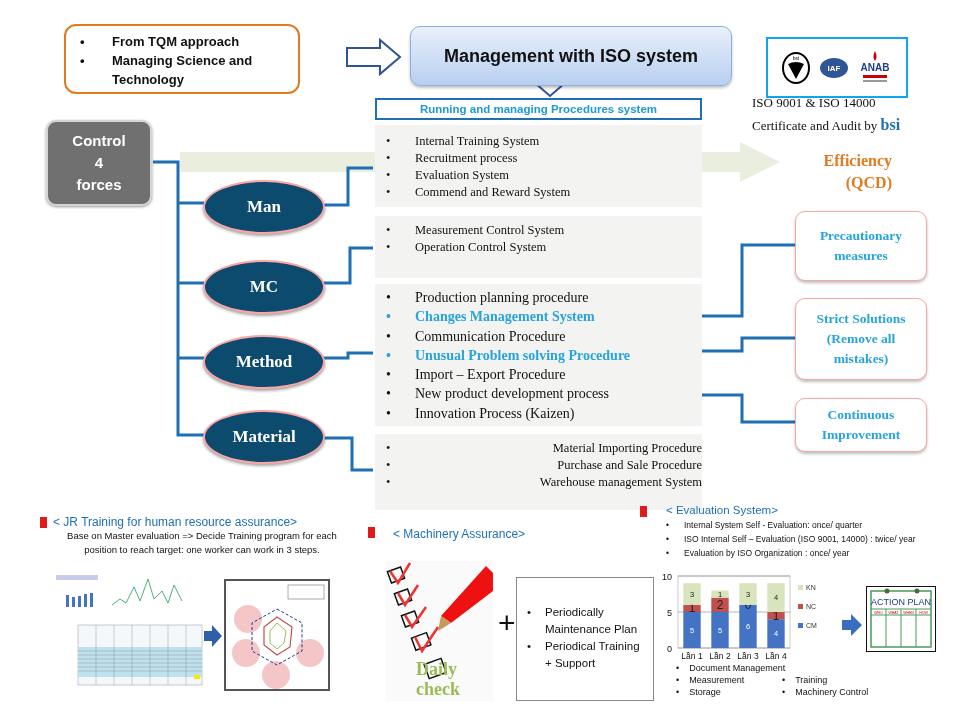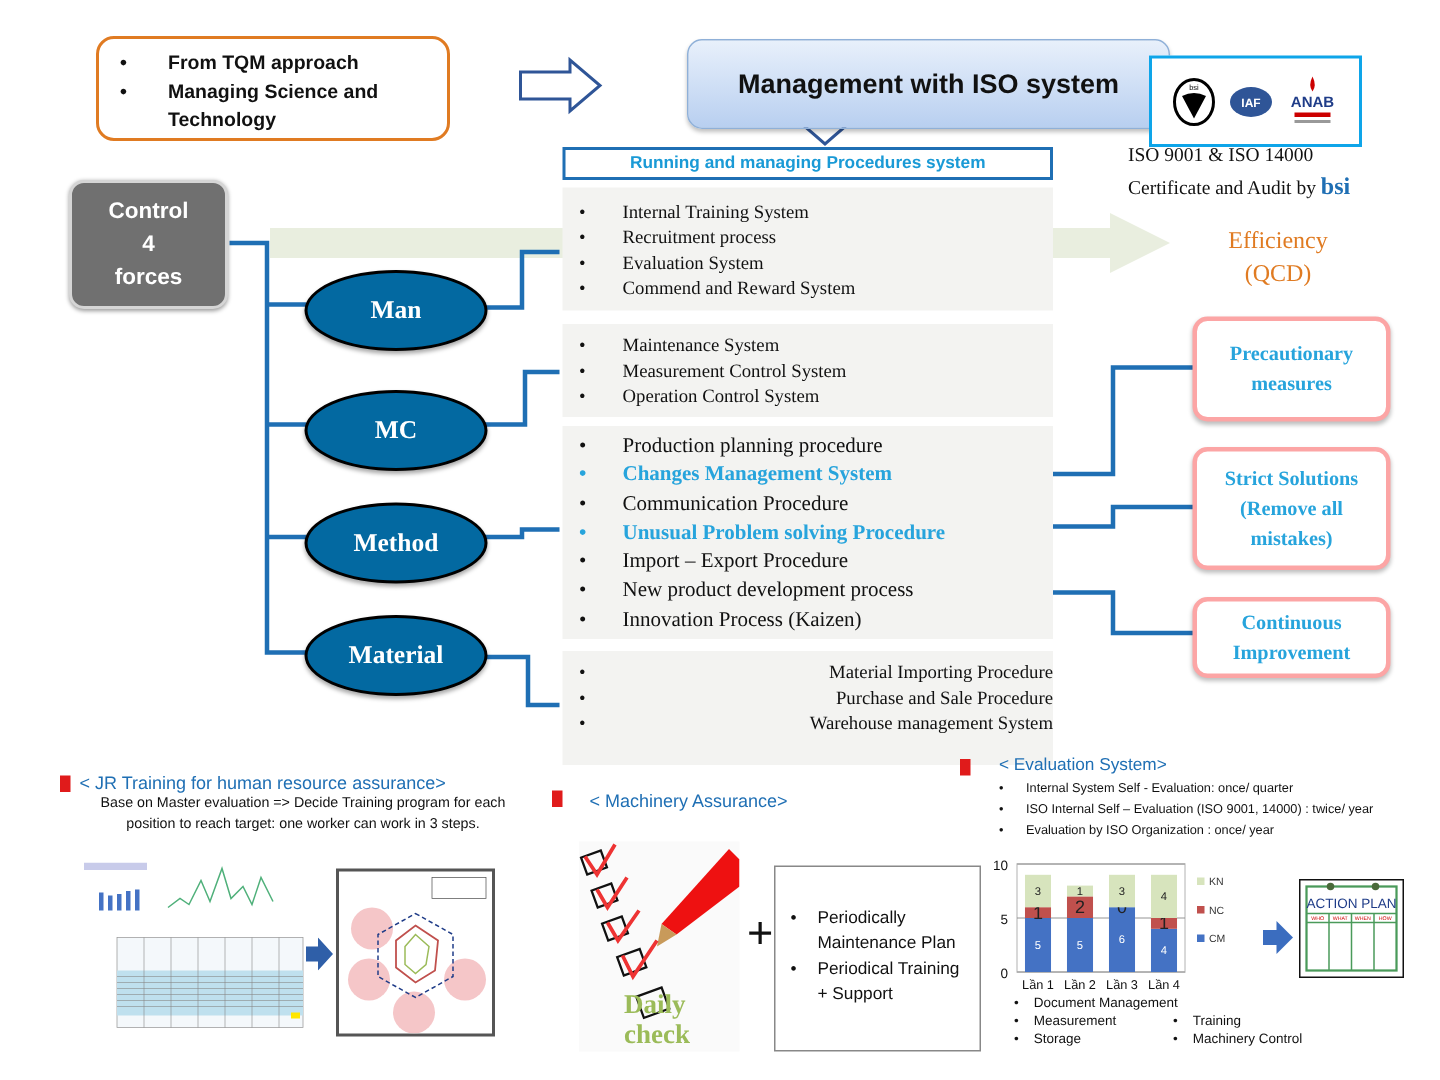--- a/index.html
+++ b/index.html
@@ -6,44 +6,44 @@
   body{width:960px;height:720px;position:relative;overflow:hidden;font-family:"Liberation Sans",sans-serif;}
   .abs{position:absolute;}
   .serif{font-family:"Liberation Serif",serif;}
 
   
   .origin-box{left:64px;top:24px;width:236px;height:70px;border:2px solid #e07b22;border-radius:12px;background:#fff;box-sizing:border-box;padding:6px 10px 0 14px;}
   .origin-box ul{margin:0;padding:0;list-style:none;}
   .origin-box li{font-weight:bold;font-size:13px;line-height:19px;color:#111;position:relative;padding-left:32px;}
   .origin-box li:before{content:"•";position:absolute;left:0;top:0;}
 
-  .header-box{left:410px;top:26px;width:320px;height:58px;border-radius:10px;border:1px solid #8fb0d8;background:linear-gradient(#e8f0fb,#b8cff0);box-shadow:0 2px 3px rgba(0,0,0,.25);display:flex;align-items:center;justify-content:center;font-weight:bold;font-size:18px;color:#111;margin-left:48px;}
+  .header-box{left:410px;top:26px;width:320px;height:58px;border-radius:10px;border:1px solid #8fb0d8;background:linear-gradient(#e8f0fb,#b8cff0);box-shadow:0 2px 3px rgba(0,0,0,.25);display:flex;align-items:center;justify-content:center;font-weight:bold;font-size:18px;color:#111;}
 
   .proc-header{left:375px;top:98px;width:327px;height:22px;border:2px solid #1f6fb4;box-sizing:border-box;display:flex;align-items:center;justify-content:center;color:#1a9ad6;font-size:11.5px;font-weight:bold;background:#fff;}
 
   .cert-logos{left:766px;top:37px;width:138px;height:57px;border:2px solid #0ea5e9;background:#fff;display:flex;align-items:center;justify-content:center;gap:8px;}
   .cert-text{left:752px;top:92px;font-size:13px;line-height:22px;color:#111;}
   .cert-text .bsi{color:#1f6fb4;font-weight:bold;font-size:16px;}
 
   .control-box{left:46px;top:120px;width:106px;height:86px;border-radius:10px;background:#707070;border:2px solid #d5d5d5;box-shadow:0 1px 3px rgba(0,0,0,.4);display:flex;align-items:center;justify-content:center;text-align:center;color:#fff;font-weight:bold;font-size:15px;line-height:22px;}
 
-  .force{width:118px;height:50px;border-radius:50%;background:#0369a1;border:2px solid #000000;box-shadow:0 2px 3px rgba(0,0,0,.35);color:#fff;font-family:"Liberation Serif",serif;font-weight:bold;font-size:17px;display:flex;align-items:center;justify-content:center;}
+  .force{width:118px;height:50px;border-radius:50%;background:#0c4a6e;border:2px solid #fca5a5;box-shadow:0 2px 3px rgba(0,0,0,.35);color:#fff;font-family:"Liberation Serif",serif;font-weight:bold;font-size:17px;display:flex;align-items:center;justify-content:center;}
 
   .list-panel{background:#f3f3f1;}
   .list-panel ul{margin:0;padding:0;list-style:none;}
   .list-panel li{position:relative;padding-left:40px;font-family:"Liberation Serif",serif;color:#111;}
   .list-panel li:before{content:"•";position:absolute;left:11px;}
   .small li{font-size:12.5px;line-height:17px;}
   .big li{font-size:14px;line-height:19.3px;}
   .big li.hl{color:#27a4dc;font-weight:bold;}
   .big li.hl:before{color:#27a4dc;}
 
-  .efficiency{left:812px;top:150px;width:80px;text-align:center;color:#e07b22;font-family:"Liberation Serif",serif;font-weight:normal;font-size:16px;line-height:22px;}
-
-  .outcome{width:132px;border:3px solid #fca5a5;border-radius:10px;background:#fff;box-shadow:0 2px 3px rgba(0,0,0,.25);display:flex;align-items:center;justify-content:center;text-align:center;color:#27a4dc;font-family:"Liberation Serif",serif;font-weight:bold;font-size:13.5px;line-height:20px;box-sizing:border-box;}
+  .efficiency{left:812px;top:150px;width:80px;text-align:right;color:#e07b22;font-family:"Liberation Serif",serif;font-weight:bold;font-size:16px;line-height:22px;}
+
+  .outcome{width:132px;border:1px solid #fca5a5;border-radius:10px;background:#fff;box-shadow:0 2px 3px rgba(0,0,0,.25);display:flex;align-items:center;justify-content:center;text-align:center;color:#27a4dc;font-family:"Liberation Serif",serif;font-weight:bold;font-size:13.5px;line-height:20px;box-sizing:border-box;}
 
   .sect-title{color:#1f6fb4;font-size:12px;}
   .red-mark{width:7px;height:11px;background:#e01b1b;}
 
   .jr-desc{left:52px;top:529px;width:300px;text-align:center;font-size:9.5px;line-height:14px;color:#111;}
 
   .eval-list{left:664px;top:518px;font-size:8.5px;line-height:14px;color:#111;margin:0;padding:0;list-style:none;}
   .eval-list li{position:relative;padding-left:20px;}
   .eval-list li:before{content:"•";position:absolute;left:2px;}
 
@@ -128,21 +128,20 @@
 <div class="abs list-panel small" style="left:375px;top:125px;width:327px;height:82px;padding-top:8px;box-sizing:border-box;">
   <ul>
     <li>Internal Training System</li>
     <li>Recruitment process</li>
     <li>Evaluation  System</li>
     <li>Commend and Reward System</li>
   </ul>
 </div>
 <div class="abs list-panel small" style="left:375px;top:216px;width:327px;height:62px;padding-top:6px;box-sizing:border-box;">
   <ul>
-    <li>Maintenance System</li>
     <li>Measurement Control  System</li>
     <li>Operation Control System</li>
   </ul>
 </div>
 <div class="abs list-panel big" style="left:375px;top:284px;width:327px;height:142px;padding-top:4px;box-sizing:border-box;">
   <ul id="method-list">
       <li>Production  planning  procedure</li>
       <li class="hl">Changes Management System</li>
       <li>Communication  Procedure</li>
       <li class="hl">Unusual  Problem  solving Procedure</li>

